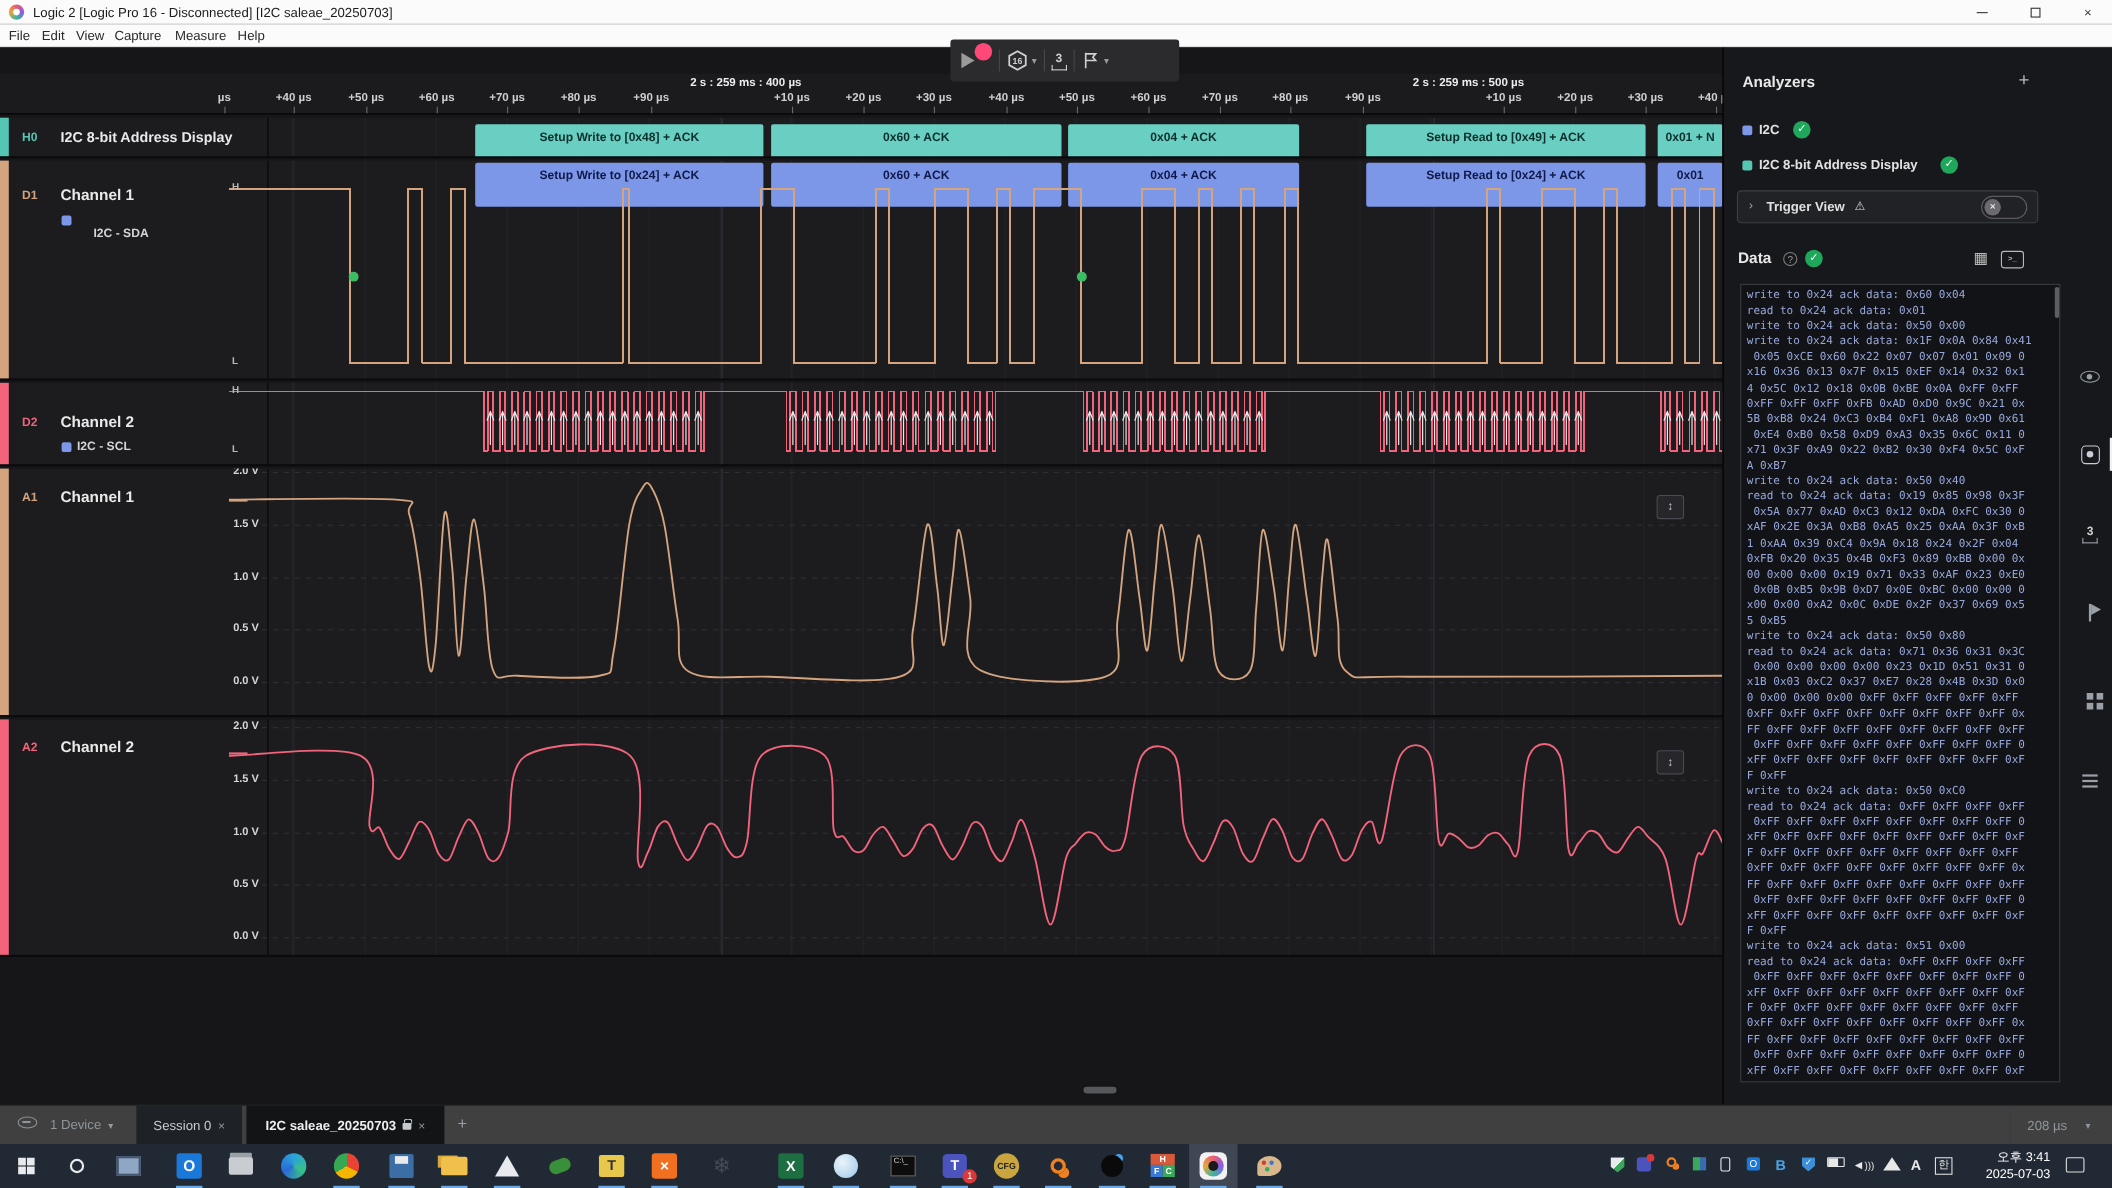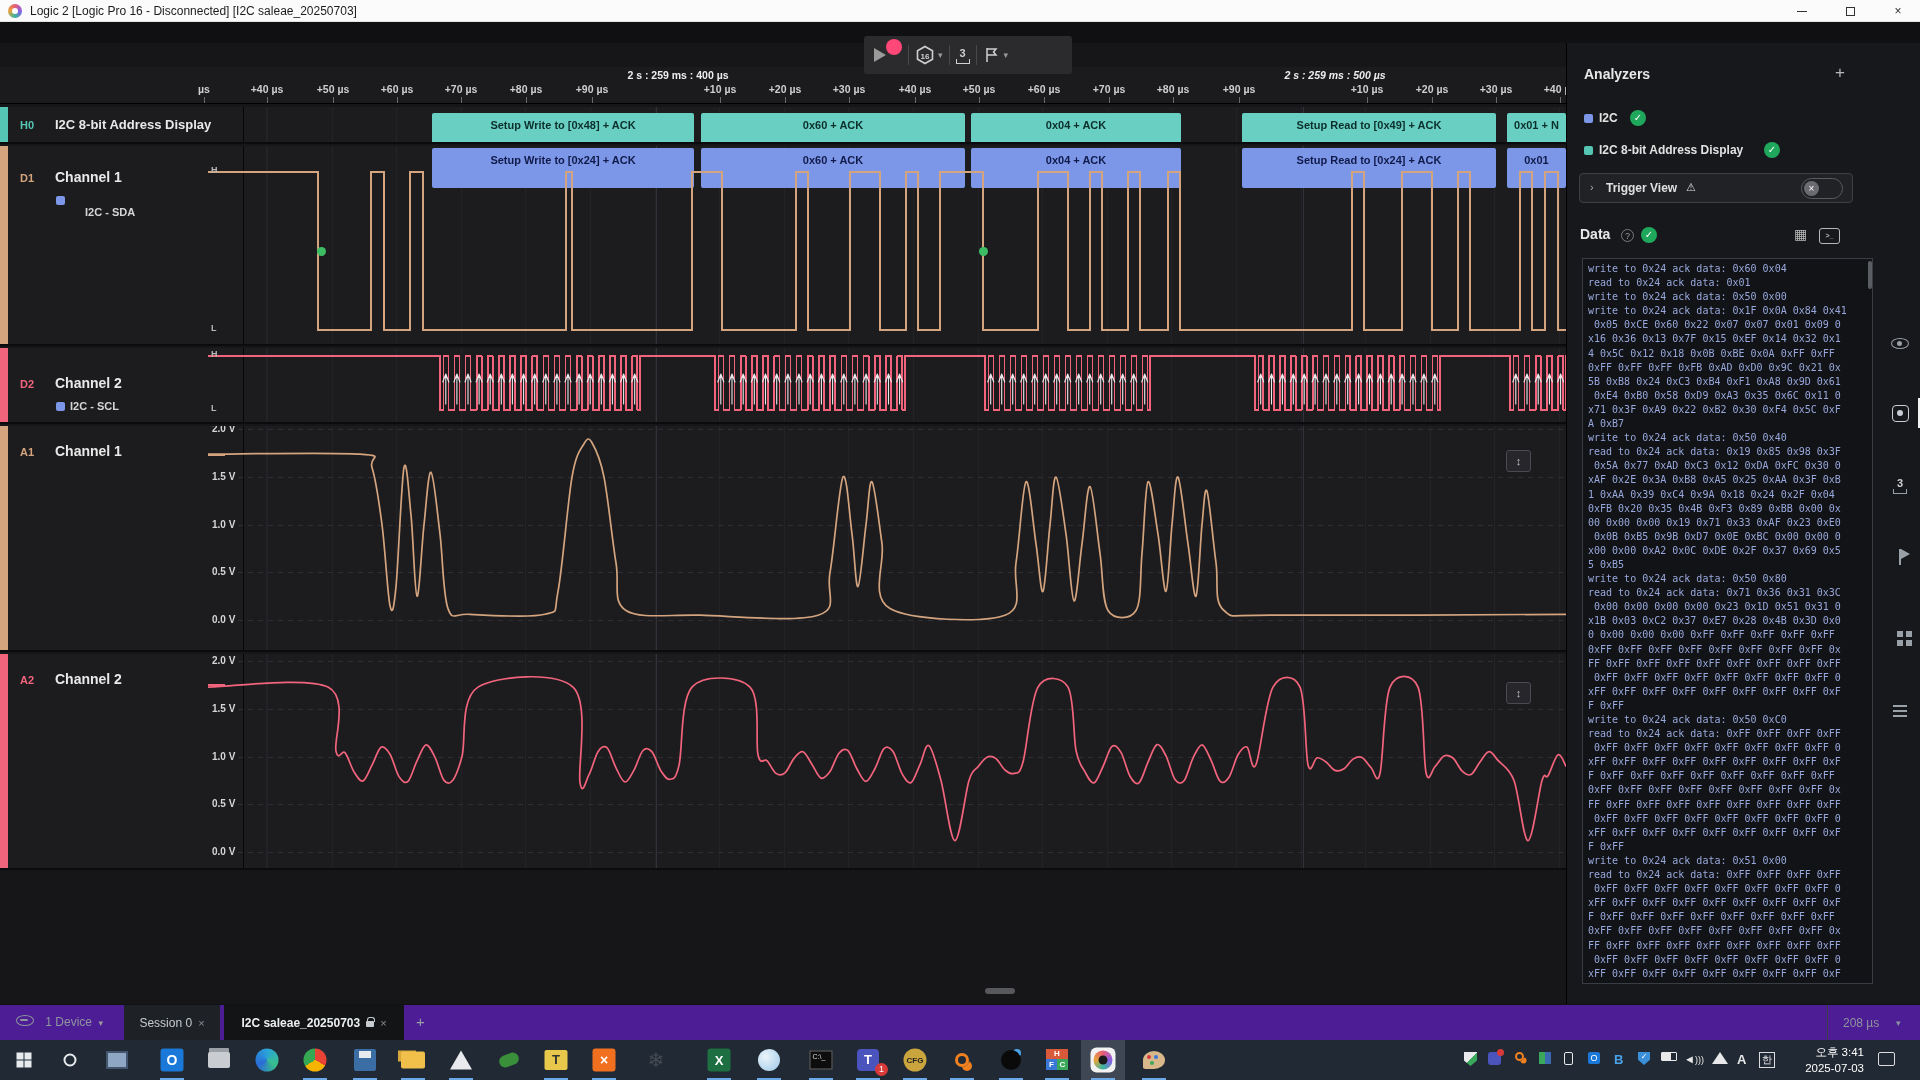--- a/index.html
+++ b/index.html
@@ -104,21 +104,21 @@
   .panelic:after{ content:""; position:absolute; left:4px; top:4px; width:6px; height:6px; border-radius:50%; background:#c9ced6;}
   .flagic { display:inline-block; position:relative; width:2px; height:16px; background:#9aa0a8; top:4px;}
   .flagic:after{ content:""; position:absolute; left:2px; top:0; width:0; height:0;
                  border-top:5px solid transparent; border-bottom:5px solid transparent; border-left:9px solid #9aa0a8;}
   .gridic { display:inline-block; width:6px; height:6px; background:#9aa0a8; position:relative; top:2px;
             box-shadow:9px 0 #9aa0a8, 0 9px #9aa0a8, 9px 9px #9aa0a8; }
   .linesic { display:inline-block; width:14px; height:2px; background:#9aa0a8; position:relative; top:0;
              box-shadow:0 5px #9aa0a8, 0 10px #9aa0a8; }
 
   
-  #tabbar { position:absolute; left:0; top:1004px; width:1920px; height:36px; background:#4c1d95; border-top:1px solid #101214; }
+  #tabbar { position:absolute; left:0; top:1004px; width:1920px; height:36px; background:#404040; border-top:1px solid #101214; }
   .lens { display:inline-block; width:18px; height:11px; border:1.5px solid #8e959c; border-radius:50%; position:relative; }
   .lens:after { content:""; position:absolute; left:3px; top:3px; width:8px; height:2px; border-radius:2px; background:#8e959c; }
   #devicegrp { position:absolute; left:16px; top:10px; color:#8e959c; font-size:12px; }
   #tab1 { position:absolute; left:124px; top:0; width:96px; height:36px; background:#1e2226; color:#c6cbd0;
           font-size:12px; text-align:center; line-height:36px; }
   #tab2 { position:absolute; left:224px; top:0; width:180px; height:36px; background:#121416; color:#eceff1;
           font-size:12px; font-weight:bold; text-align:center; line-height:36px; }
   .tabx { color:#8a9097; font-weight:normal; margin-left:6px; font-size:11px; }
   .lock { display:inline-block; position:relative; width:8px; height:6px; background:#c6cbd0; margin-left:6px; border-radius:1px; }
   .lock:before{ content:""; position:absolute; left:1px; top:-4px; width:6px; height:4px;
@@ -144,20 +144,28 @@
 <div id="app">
 
   <div id="titlebar">
     <div id="appicon"></div>
     <div id="titletext">Logic 2 [Logic Pro 16 - Disconnected] [I2C saleae_20250703]</div>
     <div class="winbtn" id="btn-min"><i></i></div>
     <div class="winbtn" id="btn-max"><i></i></div>
     <div class="winbtn" id="btn-close">×</div>
   </div>
 
+  <div id="menubar">
+      <div class="menu-item" style="left: 8px;">File</div>
+      <div class="menu-item" style="left: 38px;">Edit</div>
+      <div class="menu-item" style="left: 69px;">View</div>
+      <div class="menu-item" style="left: 104px;">Capture</div>
+      <div class="menu-item" style="left: 159px;">Measure</div>
+      <div class="menu-item" style="left: 216px;">Help</div>
+    </div>
 
   <div id="toolbar">
     <div id="playwrap">
       <div id="playtri"></div>
       <div id="recdot"></div>
     </div>
     <div class="tsep"></div>
     <div style="display:flex;align-items:center;">
       <svg width="20" height="20" viewBox="0 0 20 20">
         <polygon points="10,1.5 17.5,5.8 17.5,14.2 10,18.5 2.5,14.2 2.5,5.8" fill="none" stroke="#cfcfcf" stroke-width="1.6"></polygon>
@@ -215,21 +223,21 @@
         <div class="tick-mark" style="left: 1239px;"></div>
         <div class="tick-label" style="left: 1367px;">+10 µs</div>
         <div class="tick-mark" style="left: 1367px;"></div>
         <div class="tick-label" style="left: 1432px;">+20 µs</div>
         <div class="tick-mark" style="left: 1432px;"></div>
         <div class="tick-label" style="left: 1496px;">+30 µs</div>
         <div class="tick-mark" style="left: 1496px;"></div>
         <div class="tick-label" style="left: 1560px;">+40 µs</div>
         <div class="tick-mark" style="left: 1560px;"></div>
         <div class="major-label" style="left: 678px;">2 s : 259 ms : 400 µs</div>
-        <div class="major-label" style="left: 1335px; font-style: italic;">2 s : 259 ms : 500 µs</div>
+        <div class="major-label" style="left: 1335px;">2 s : 259 ms : 500 µs</div>
       </div>
     <div class="row" id="row-h0" style="top:64px; height:37px;">
       <div class="stripe" style="background:#56c6b4;"></div>
       <div class="labelcol">
         <div class="ch-id" style="top:12px;color:#56c6b4;">H0</div>
         <div class="ch-name" style="top:10px;font-size:13px;">I2C 8-bit Address Display</div>
       </div>
       <div class="track" id="track-h0">
           <div class="majorline" style="left: 448px;"></div>
           <div class="majorline" style="left: 1095px;"></div>

